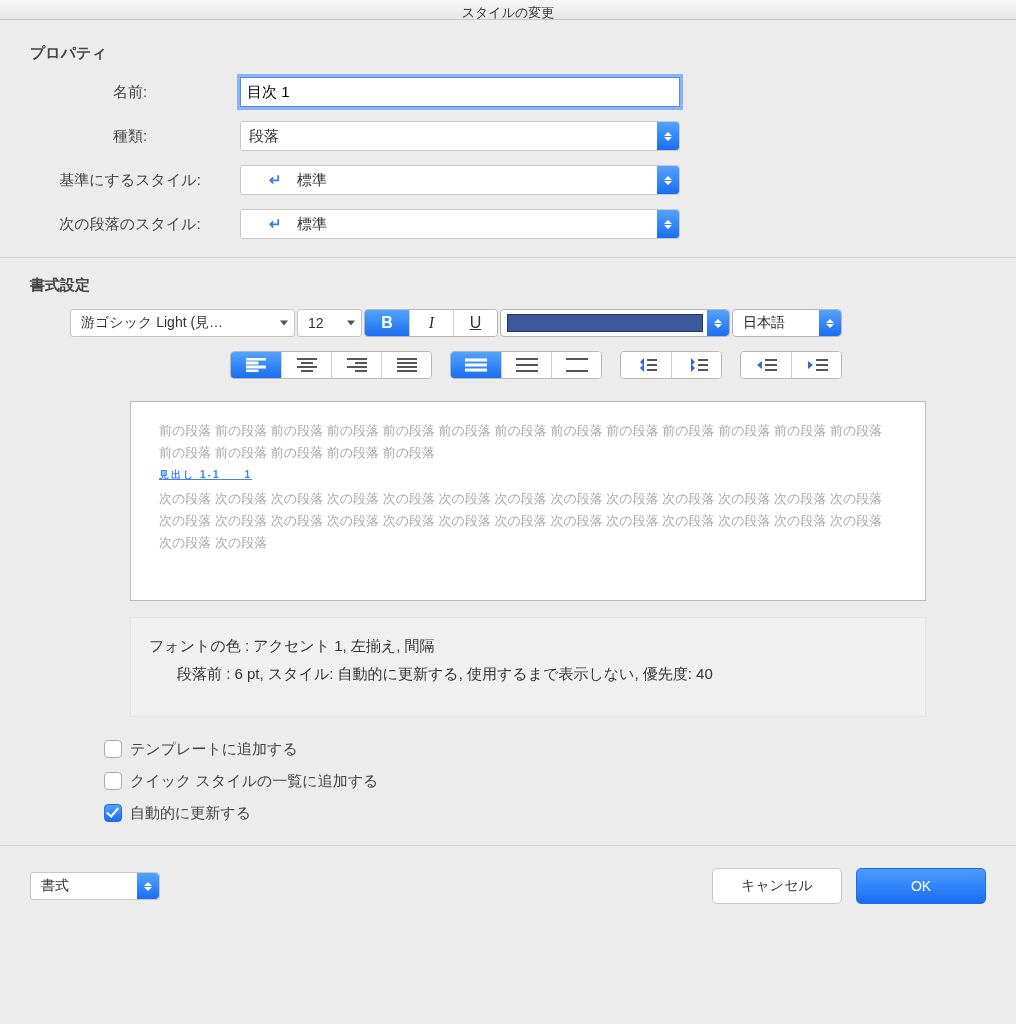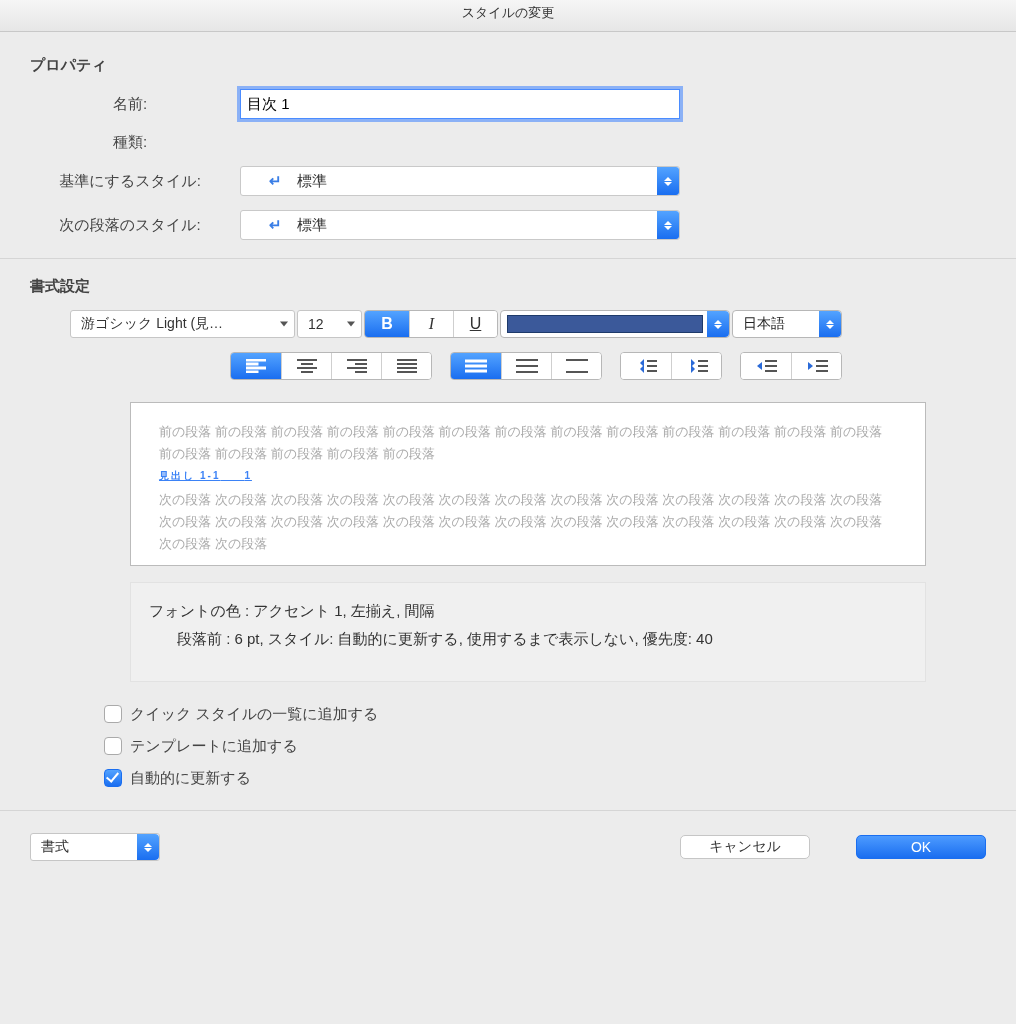--- a/index.html
+++ b/index.html
@@ -8,21 +8,21 @@
     font-family: -apple-system, "Hiragino Sans", "Hiragino Kaku Gothic ProN", Meiryo, sans-serif;
     font-size: 13px;
     color: #222;
     background: #ececec;
     width: 1016px;
     height: 1024px;
     overflow: hidden;
     position: relative;
   }
   .titlebar {
-    height: 32px;
+    height: 20px;
     line-height: 26px;
     text-align: center;
     font-size: 13px;
     color: #333;
     background: linear-gradient(#f6f6f6, #e6e6e6);
     border-bottom: 1px solid #c8c8c8;
   }
   .panel {
     padding: 24px 30px 8px 30px;
   }
@@ -121,21 +121,21 @@
   .ico-btn + .ico-btn { border-left:1px solid #cfcfcf;}
   .ico-btn.active { background: linear-gradient(#53a3ff,#1a6ef0); }
   .ico-btn svg { display:block; }
   .ico-btn.active svg rect, .ico-btn.active svg path, .ico-btn.active svg polygon { fill:#fff; stroke:#fff; }
 
   
   .preview {
     margin: 22px 60px 0 100px;
     border:1px solid #bbb;
     background:#fff;
-    height: 164px;
+    height: 200px;
     padding:18px 28px;
     font-size:13px;
     overflow:hidden;
   }
   .preview .gray { color:#aaaaaa; line-height:1.7; }
   .preview .heading {
     color:#3b82f6; text-decoration: underline; font-weight:700;
     font-size:10px; letter-spacing:2px; margin: 4px 0 6px 0;
   }
 
@@ -162,25 +162,25 @@
   .check-row input[type=checkbox]:checked{
     background:linear-gradient(#53a3ff,#1a6ef0); border-color:#1a6ef0;
   }
   .check-row input[type=checkbox]:checked::after{
     content:""; position:absolute; left:4px; top:0px; width:5px; height:10px;
     border:solid #fff; border-width:0 2px 2px 0; transform:rotate(40deg);
   }
 
   .bottom-sep { border:none; border-top:1px solid #d5d5d5; margin: 20px -30px 0 -30px; }
   .footer {
-    display:flex; align-items:center; padding: 14px 30px; gap: 32px;
+    display:flex; align-items:center; padding: 14px 30px;
   }
   .footer .spacer { flex:1; }
   .push-btn {
-    height:24px; border:1px solid #c6c6c6; background:#fff; border-radius:5px;
+    height:36px; border:1px solid #c6c6c6; background:#fff; border-radius:5px;
     padding: 8px 22px; font-size:14px; color:#333; min-width:130px; text-align:center;
     display:flex;align-items:center;justify-content:center;
   }
   .push-btn.primary {
     background: linear-gradient(#4d9bff,#1a6ef0); color:#fff; border-color:#1a6ef0;
   }
   .footer .push-btn + .push-btn { margin-left: 14px; }
   .format-select { width:130px; position:relative; }
   .format-select .select-btn { border-radius: 0 4px 4px 0;}
 </style>
@@ -193,20 +193,24 @@
 
   <div class="section-title">プロパティ</div>
 
   <div class="form-row">
     <label class="lbl">名前:</label>
     <input class="txt-input focus-ring" type="text" value="目次 1" style="">
   </div>
 
   <div class="form-row">
     <label class="lbl">種類:</label>
+    <div class="select-wrap">
+      <span>段落</span>
+      <div class="select-btn"></div>
+    </div>
   </div>
 
   <div class="form-row">
     <label class="lbl">基準にするスタイル:</label>
     <div class="select-wrap with-arrow-left">
       <span class="left-ico">↵</span>
       <span style="padding-left:22px">標準</span>
       <div class="select-btn"></div>
     </div>
   </div>
@@ -358,25 +362,25 @@
   </div>
 
   <div class="desc">
     <div>フォントの色 : アクセント 1, 左揃え, 間隔</div>
     <div class="indent">段落前 :  6 pt, スタイル: 自動的に更新する, 使用するまで表示しない, 優先度: 40</div>
   </div>
 
   <div class="check-list">
     <label class="check-row">
       <input type="checkbox" style="">
-      <span>クイック スタイルの一覧に追加する</span>
+      <span>テンプレートに追加する</span>
     </label>
     <label class="check-row">
       <input type="checkbox" style="">
-      <span>テンプレートに追加する</span>
+      <span>クイック スタイルの一覧に追加する</span>
     </label>
     <label class="check-row">
       <input type="checkbox" checked="" style="">
       <span>自動的に更新する</span>
     </label>
   </div>
 
   <hr class="bottom-sep">
 </div>
 

